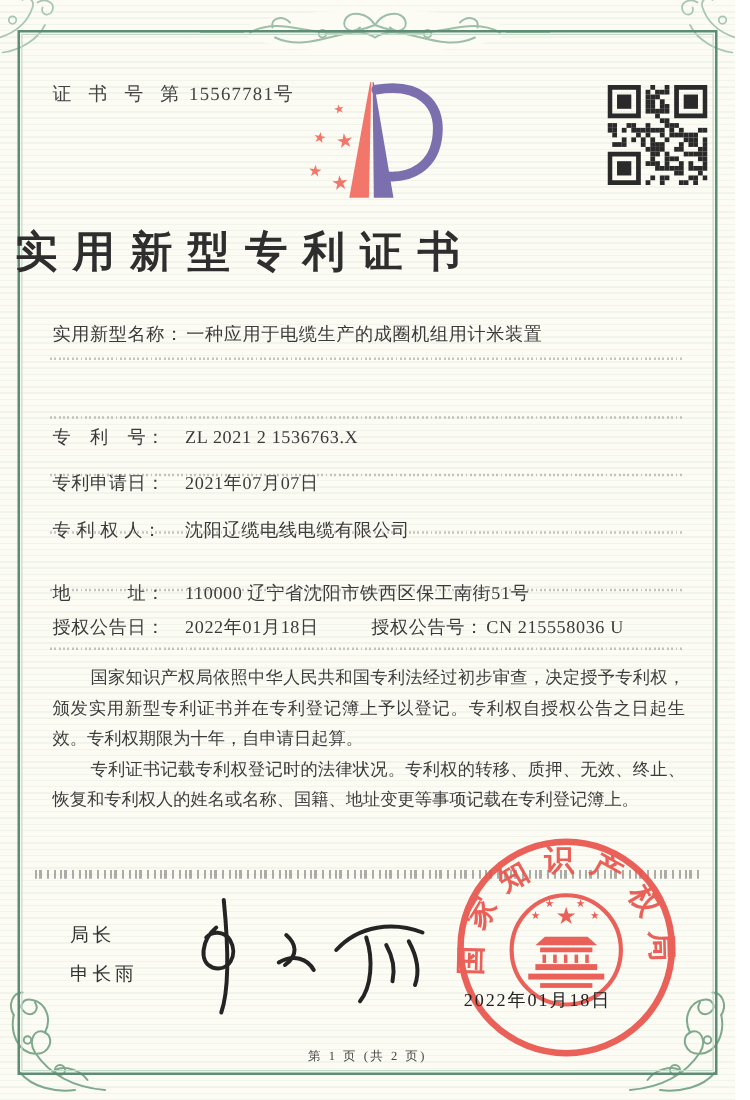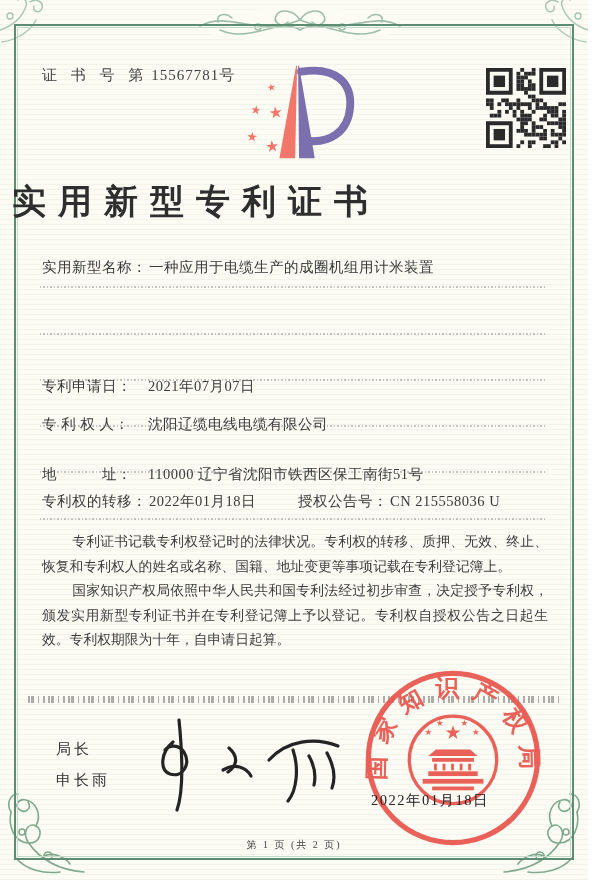--- a/index.html
+++ b/index.html
@@ -271,44 +271,47 @@
       <path d="M0,14h7v7h-7z M1,15v5h5v-5z"></path>
         <rect x="2" y="16" width="3" height="3"></rect>
     </g>
   </svg>
 
   <div class="title">实用新型专利证书</div>
 
   <div class="frow r1">
     <span class="lbl">实用新型名称：</span><span class="val">一种应用于电缆生产的成圈机组用计米装置</span>
   </div>
+  <div class="frow r3">
+    <span class="lbl">专　利　号：</span><span class="val">ZL 2021 2 1536763.X</span>
+  </div>
   <div class="frow r4">
     <span class="lbl">专利申请日：</span><span class="val">2021年07月07日</span>
   </div>
   <div class="frow r5">
     <span class="lbl">专 利 权 人：</span><span class="val">沈阳辽缆电线电缆有限公司</span>
   </div>
   <div class="frow r6">
     <span class="lbl">地　　　址：</span><span class="val">110000 辽宁省沈阳市铁西区保工南街51号</span>
   </div>
   <div class="frow r7">
-    <span class="lbl">专利权的转移：</span><span class="val">2022年01月18日</span><span class="pair2">授权公告号：</span><span class="val">CN 215558036 U</span>
+    <span class="lbl">授权公告日：</span><span class="val">2022年01月18日</span><span class="pair2">授权公告号：</span><span class="val">CN 215558036 U</span>
   </div>
 
   <div class="microline ml1"></div>
   <div class="microline ml2"></div>
   <div class="microline ml3"></div>
   <div class="microline ml4"></div>
   <div class="microline ml5"></div>
   <div class="microline ml6"></div>
   <div class="barcode"></div>
 
   <div class="paras">
+    <p>国家知识产权局依照中华人民共和国专利法经过初步审查，决定授予专利权，颁发实用新型专利证书并在专利登记簿上予以登记。专利权自授权公告之日起生效。专利权期限为十年，自申请日起算。</p>
     <p>专利证书记载专利权登记时的法律状况。专利权的转移、质押、无效、终止、恢复和专利权人的姓名或名称、国籍、地址变更等事项记载在专利登记簿上。</p>
-    <p>国家知识产权局依照中华人民共和国专利法经过初步审查，决定授予专利权，颁发实用新型专利证书并在专利登记簿上予以登记。专利权自授权公告之日起生效。专利权期限为十年，自申请日起算。</p>
   </div>
 
   <div class="chief">
     <div>局长</div>
     <div>申长雨</div>
   </div>
 
   <svg class="sig" viewBox="0 0 225 118">
     <g stroke="#242424" stroke-width="3.2" fill="none" stroke-linecap="round" stroke-linejoin="round">
       <path d="M40,44 C28,54 26,72 37,76 C50,80 58,66 51,54 C46,46 36,47 32,52"></path>

